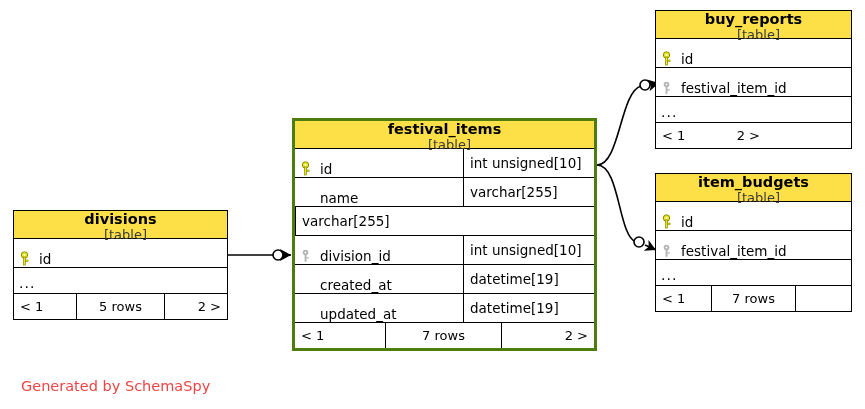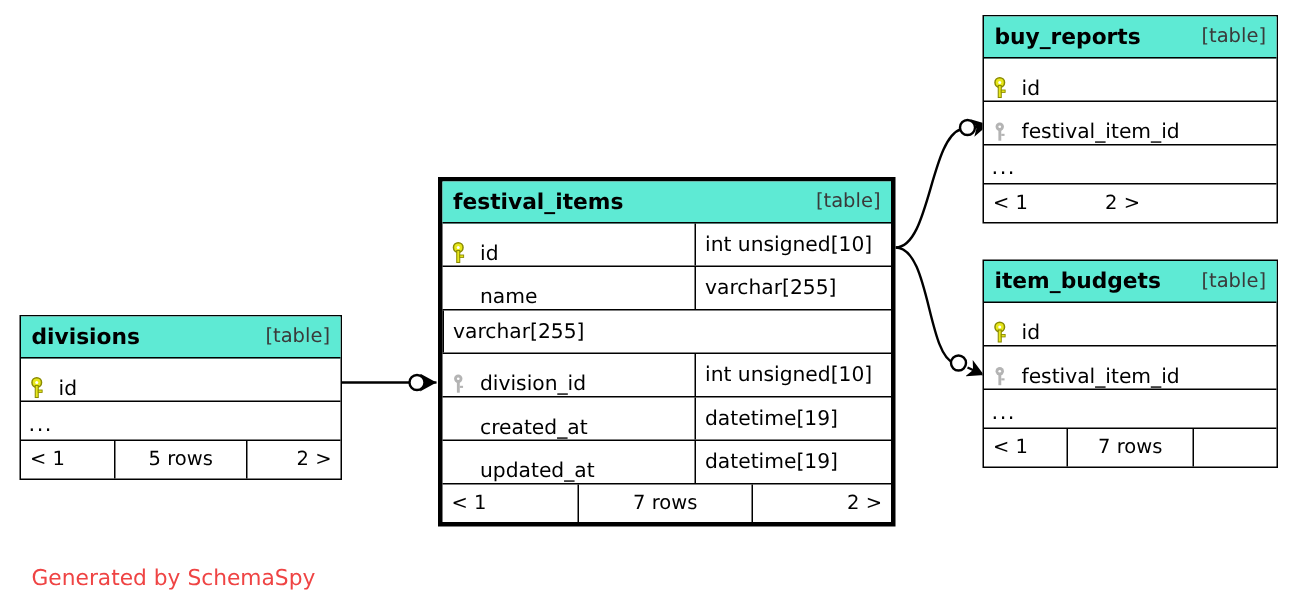--- a/index.html
+++ b/index.html
@@ -34,32 +34,33 @@
 
   
   .table-box {
     position: absolute;
     z-index: 2;
     background: #ffffff;
     border: 1px solid #000000;
     box-sizing: border-box;
   }
   .table-box.focal {
-    border: 3px solid #000000;
+    border: 3px solid #4d7c0f;
   }
 
   .tbl-header {
-    background: #5eead4;
+    background: #fde047;
     border-bottom: 1px solid #000000;
     box-sizing: border-box;
     display: flex;
     align-items: center;
     justify-content: space-between;
     padding: 0 7px;
     height: 28px;
+    flex-direction: column;
   }
   .tbl-name {
     font-weight: bold;
     font-size: 14.5px;
     color: #000000;
     white-space: nowrap;
   }
   .tbl-tag {
     font-size: 13px;
     color: #3a3a3a;

